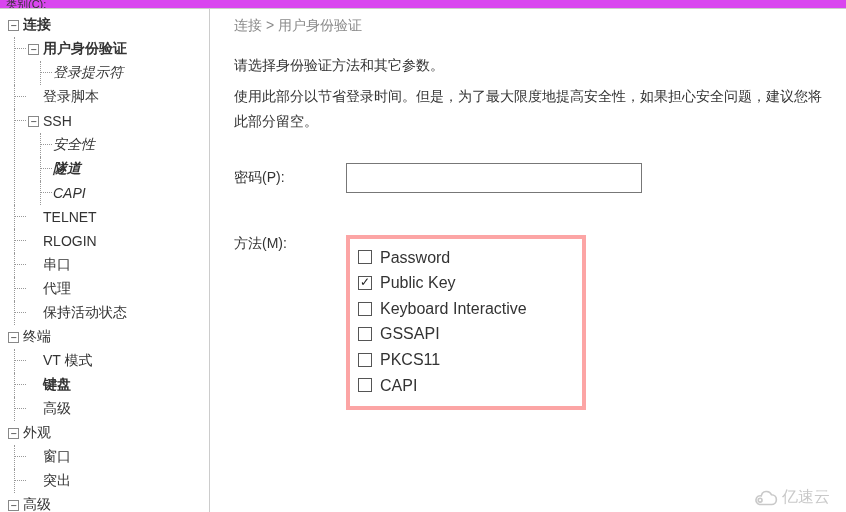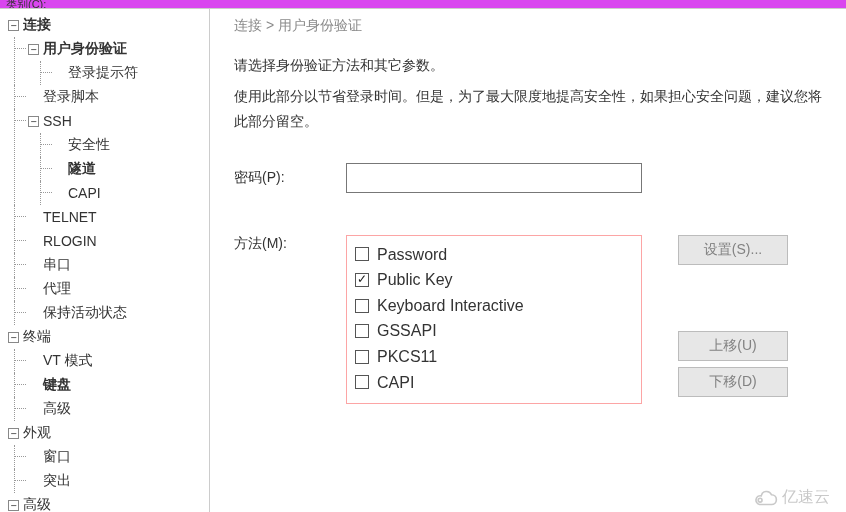--- a/index.html
+++ b/index.html
@@ -41,21 +41,21 @@
   .tree li { position: relative; }
   .node-row {
     display: flex;
     align-items: center;
     height: 24px;
     white-space: nowrap;
     cursor: default;
   }
   .indent0 { padding-left: 8px; }
   .indent1 { padding-left: 28px; }
-  .indent2 { padding-left: 53px; }
+  .indent2 { padding-left: 38px; font-style: italic; }
   .expander {
     width: 11px; height: 11px;
     border: 1px solid #888;
     background: #fff;
     display: inline-flex;
     align-items: center;
     justify-content: center;
     font-size: 10px;
     line-height: 9px;
     color: #444;
@@ -116,22 +116,22 @@
   .text-input {
     width: 296px; height: 30px;
     border: 1px solid #777;
     padding: 2px 8px;
     font-size: 15px;
     outline: none;
     background: #fff;
   }
   .method-row { display: flex; align-items: flex-start; margin-top: 42px; }
   .method-list {
-    width: 296px;
-    border: 1px solid #fca5a5;
+    width: 240px;
+    border: 4px solid #fca5a5;
     padding: 6px 8px 8px 8px;
     font-size: 16px;
     line-height: 1.6;
   }
   .method-item { display: flex; align-items: center; cursor: default; }
   .cbx {
     width: 14px; height: 14px;
     border: 1px solid #555;
     margin-right: 8px;
     display: inline-flex;
@@ -378,25 +378,20 @@
         </div>
         <div class="method-item">
           <span class="cbx"></span>
           <span>PKCS11</span>
         </div>
         <div class="method-item">
           <span class="cbx"></span>
           <span>CAPI</span>
         </div>
       </div>
-      <div class="btncol">
-        <div class="btn spacer-after">设置(S)...</div>
-        <div class="btn">上移(U)</div>
-        <div class="btn">下移(D)</div>
-      </div>
     </div>
 
     <div class="watermark">
       <svg viewBox="0 0 48 32">
         <path d="M36 10a10 10 0 0 0-19 2A8 8 0 1 0 14 28h22a9 9 0 0 0 0-18z" fill="none" stroke="#c9c9c9" stroke-width="3"></path>
         <circle cx="15" cy="20" r="3.5" fill="none" stroke="#c9c9c9" stroke-width="3"></circle>
       </svg>
       <span>亿速云</span>
     </div>
   </div>

